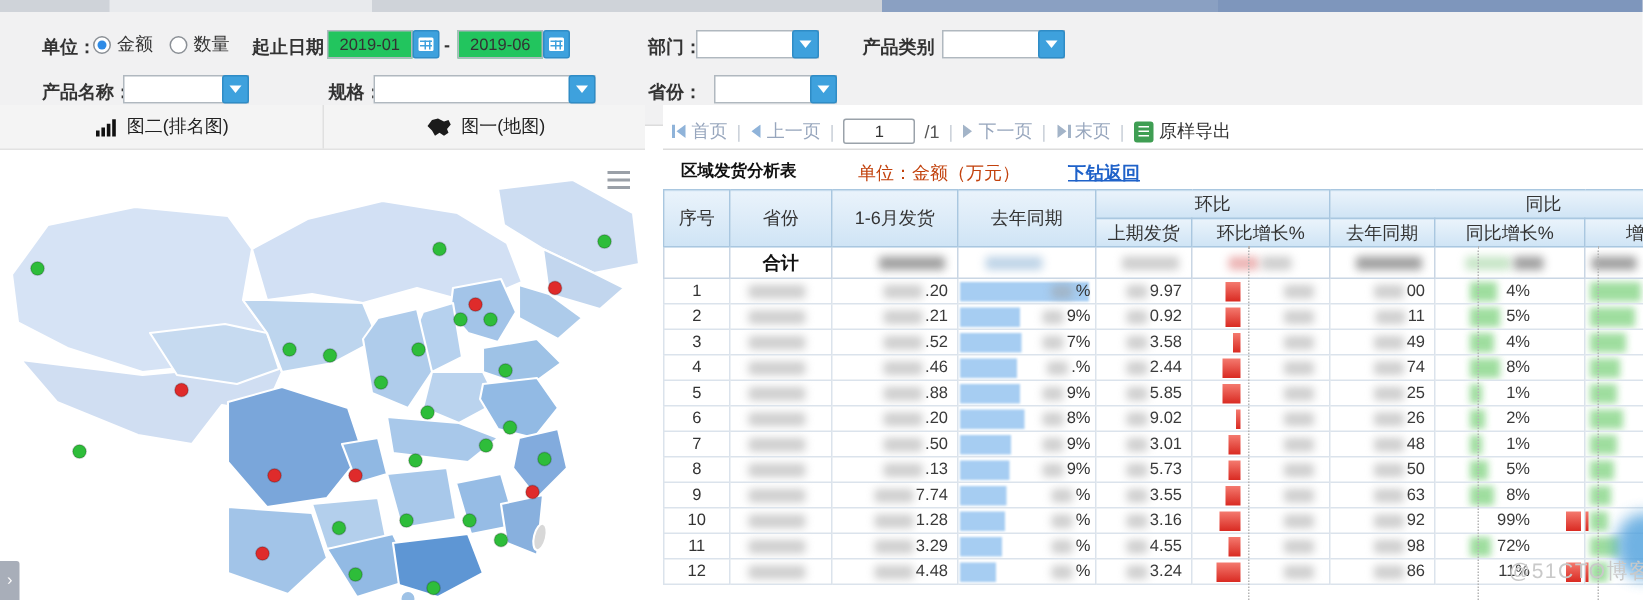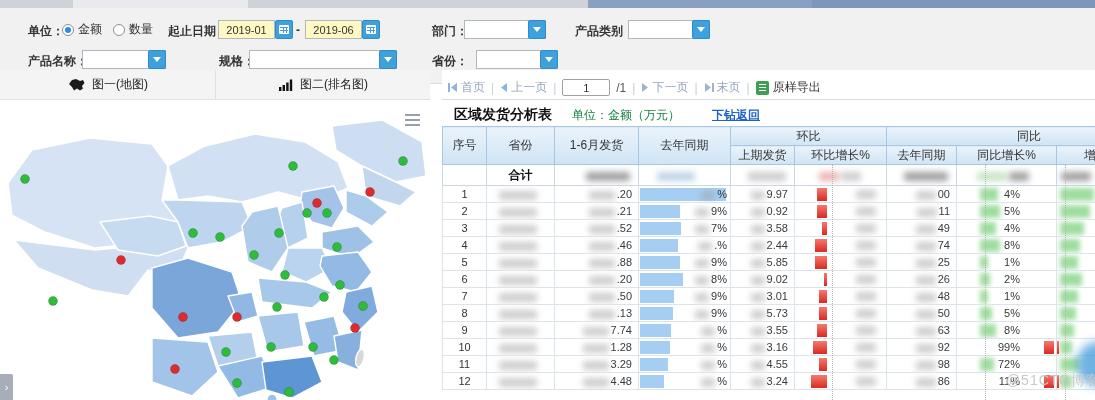--- a/index.html
+++ b/index.html
@@ -14,21 +14,21 @@
   
   #filters { position:absolute; left:0; top:8px; width:1095px; height:76px;
              background:#f1f1f2; border-bottom:1px solid #dcdcdc; }
   .flabel { position:absolute; font-weight:bold; color:#333; top:15px; white-space:nowrap; }
   .flabel.r2 { top:45px; }
   .radio { display:inline-flex; align-items:center; margin-right:8px; cursor:default; }
   .radio .dot { width:12px; height:12px; border:1px solid #8b9096; border-radius:50%;
                 background:#fff; margin-right:4px; position:relative; }
   .radio.sel .dot::after { content:""; position:absolute; left:2px; top:2px; width:6px; height:6px;
                 border-radius:50%; background:#2e8be6; }
-  .tinput { position:absolute; height:19px; border:1px solid #b0b8bf; background:#fef9c3;
+  .tinput { position:absolute; height:19px; border:1px solid #b0b8bf; background:#22c55e;
             font-size:11px; text-align:center; color:#333; padding:0 2px; }
   .sqbtn { position:absolute; width:18px; height:19px; background:#3ea1dd; border:1px solid #2f8cc6;
            border-radius:2px; display:flex; align-items:center; justify-content:center; cursor:pointer; }
   .caret { width:0; height:0; border-left:4px solid transparent; border-right:4px solid transparent;
            border-top:5px solid #fff; }
   .calglyph { width:10px; height:9px; background:#fff; border-radius:1px; position:relative; }
   .calglyph::before { content:""; position:absolute; left:1px; right:1px; top:2px; height:1px;
            background:#3ea1dd; box-shadow:0 3px 0 #3ea1dd; }
   .calglyph::after { content:""; position:absolute; top:2px; bottom:1px; left:4px; width:1px;
            background:#3ea1dd; box-shadow:3px 0 0 #3ea1dd; }
@@ -62,22 +62,22 @@
   #pager .sep { color:#c8cfd8; }
   #pager .navitem { display:flex; align-items:center; gap:3px; cursor:pointer; color:#97a6bd; }
   #pageinput { width:48px; height:17px; border:1px solid #9aa2aa; border-radius:2px; text-align:center;
            font-size:11px; color:#333; }
   #exportbtn { display:flex; align-items:center; gap:4px; color:#333; cursor:pointer; }
   .xlicon { width:13px; height:14px; background:#3f9e53; border-radius:2px; position:relative; }
   .xlicon::before { content:""; position:absolute; left:3px; top:3px; width:7px; height:1.5px;
            background:#fff; box-shadow:0 3px 0 #fff, 0 6px 0 #fff; }
 
   #titlebar { position:absolute; left:0; top:30px; width:665px; height:26px; }
-  #reporttitle { position:absolute; left:12px; top:6px; font-weight:bold; font-size:14px; color:#111;text-align:right; }
-  #unitnote { position:absolute; left:130px; top:7px; color:#15803d; }
+  #reporttitle { position:absolute; left:12px; top:6px; font-weight:bold; font-size:11px; color:#111;text-align:right; }
+  #unitnote { position:absolute; left:130px; top:7px; color:#c2410c; }
   #drilllink { position:absolute; left:270px; top:7px; color:#1f62c9; text-decoration:underline;
                font-weight:bold; cursor:pointer; }
 
   
   #reportwrap { position:absolute; left:0; top:56px; width:665px; height:274px; overflow:hidden; }
   table { border-collapse:collapse; table-layout:fixed; width:729px; }
   col.c1{width:44px} col.c2{width:68px} col.c3{width:84px} col.c4{width:92px} col.c5{width:64px}
   col.c6{width:92px} col.c7{width:70px} col.c8{width:100px} col.c9{width:115px}
   thead td { background:linear-gradient(#eaf3fb,#cfe4f5); border:1px solid #a9c7e0; text-align:center;
              height:19px; color:#333; font-size:12px; }
@@ -174,33 +174,33 @@
     <span class="cbtn">
         <span class="caret"></span>
       </span>
   </span>
 
 </div>
 
 <div id="leftpanel">
   <div id="tabbar">
     <div class="maptab">
-      <svg width="19" height="14" viewBox="0 0 19 14">
-        <path d="M2,6 L5,2 L9,1 L13,3 L16,2 L17.5,5 L15,8 L16,10.5 L13,12.5 L10,10.5 L7,12.5 L5,9 Z" fill="#1b1b1b"></path>
-      </svg>
-      <span>图一(地图)</span>
-    </div>
-    <div class="maptab">
       <svg width="16" height="14" viewBox="0 0 16 14">
         <rect x="1" y="9" width="2.4" height="4" fill="#111"></rect>
           <rect x="4.6" y="7" width="2.4" height="6" fill="#111"></rect>
         <rect x="8.2" y="4.5" width="2.4" height="8.5" fill="#111"></rect>
           <rect x="11.8" y="1.5" width="2.4" height="11.5" fill="#111"></rect>
       </svg>
       <span>图二(排名图)</span>
+    </div>
+    <div class="maptab">
+      <svg width="19" height="14" viewBox="0 0 19 14">
+        <path d="M2,6 L5,2 L9,1 L13,3 L16,2 L17.5,5 L15,8 L16,10.5 L13,12.5 L10,10.5 L7,12.5 L5,9 Z" fill="#1b1b1b"></path>
+      </svg>
+      <span>图一(地图)</span>
     </div>
   </div>
 
   <div id="maparea">
     <svg width="430" height="300" viewBox="0 0 430 300">
       <g stroke="#ffffff" stroke-width="1.4" stroke-linejoin="round">
         <polygon points="8,83 32,50 90,38 152,44 168,66 162,100 178,122 150,142 95,148 45,132 12,115" fill="#d6e3f5"></polygon>
         <polygon points="14,140 95,150 150,145 178,125 188,148 176,175 148,170 128,196 92,190 38,168" fill="#d0def2"></polygon>
         <polygon points="100,122 150,116 178,122 186,146 158,156 118,150" fill="#c6daf0"></polygon>
         <polygon points="168,66 205,46 255,34 305,42 338,62 348,88 315,102 278,92 242,102 208,96 178,100" fill="#d2e0f4"></polygon>

